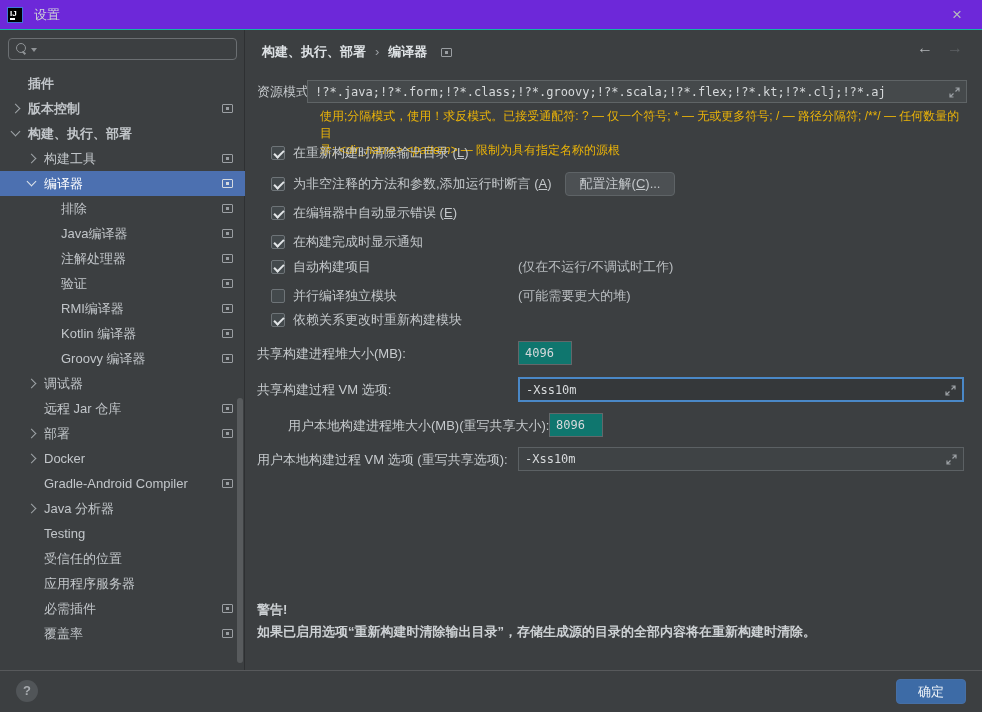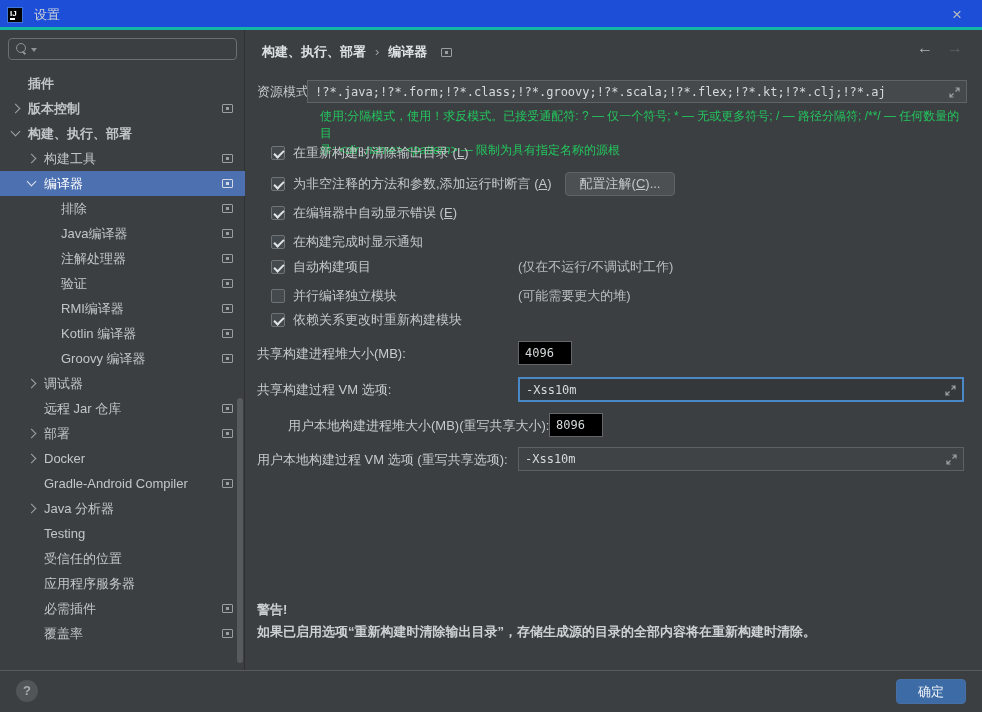--- a/index.html
+++ b/index.html
@@ -6,21 +6,21 @@
   html,body { width:982px; height:712px; }
   body {
     font-family:"Liberation Sans", sans-serif;
     font-size:13px; color:#c4c8cb; background:#3c3f41;
     position:relative; overflow:hidden;
   }
   u { text-decoration:underline; }
 
   
   .titlebar { position:absolute; left:0; top:0; width:982px; height:30px;
-    background:#1d4ed8; border-bottom:3px solid #14b8a6; }
+    background:#6d28d9; border-bottom:1px solid #14b8a6; }
   .app-logo { position:absolute; left:7px; top:7px; width:16px; height:16px;
     background:#000; border:1.5px solid #3f77d9; }
   .app-logo .ij { position:absolute; left:2px; top:1px; font-size:8px; font-weight:700;
     color:#fff; letter-spacing:0; font-family:"Liberation Sans",sans-serif; }
   .app-logo::after { content:""; position:absolute; left:2px; bottom:2px; width:5px; height:2px; background:#fff; }
   .win-title { position:absolute; left:34px; top:0; line-height:30px; color:#ced2d6; }
   .close-btn { position:absolute; right:12px; top:2px; width:26px; height:26px;
     text-align:center; line-height:26px; font-size:17px; color:#b7bbbe; cursor:default; }
 
   
@@ -68,37 +68,37 @@
 
   .res-label { position:absolute; left:11px; top:54px; line-height:16px; color:#c6cacd; }
   .res-field { position:absolute; left:61px; top:50px; width:660px; height:23px;
     background:#45494b; border:1px solid #5f6466; }
   .res-field input { position:absolute; left:0; top:0; width:100%; height:100%;
     background:transparent; border:none; outline:none; padding:0 24px 0 7px;
     font-family:"DejaVu Sans Mono", monospace; font-size:12px; color:#d6d9db; }
   .expand-ic { position:absolute; right:6px; top:50%; margin-top:-6px; width:11px; height:11px; }
 
   .res-help { position:absolute; left:74px; top:78px; width:648px;
-    font-size:12px; line-height:17px; color:#22c55e; }
+    font-size:12px; line-height:17px; color:#eab308; }
   .res-help i { font-style:italic; }
 
   .cb-row { position:absolute; left:25px; height:24px; display:flex; align-items:center; }
   .cbx { position:relative; width:14px; height:14px; background:#43494c;
     border:1px solid #6e7478; border-radius:2px; margin-right:8px; flex:none; }
   .cbx.checked::after { content:""; position:absolute; left:2px; top:3px; width:8px; height:4px;
     border-left:2px solid #e2e5e7; border-bottom:2px solid #e2e5e7; transform:rotate(-45deg); }
   .cb-label { color:#c4c8cb; white-space:nowrap; }
   .cb-hint { position:absolute; left:247px; color:#b9bdc0; white-space:nowrap; }
   .small-btn { margin-left:13px; height:24px; padding:0 14px; line-height:22px;
     background:#4c5053; border:1px solid #5e6366; border-radius:4px; color:#c4c8cb; white-space:nowrap; }
 
   .field-row { position:absolute; left:11px; width:712px; height:25px; }
   .field-label { position:absolute; left:0; top:0; line-height:25px; color:#c6cacd; white-space:nowrap; }
   .field-box { position:absolute; left:261px; top:0; height:24px;
-    background:#000000; border:1px solid #63676a; }
+    background:#0f766e; border:1px solid #63676a; }
   .field-box input { position:absolute; left:0; top:0; width:100%; height:100%;
     background:transparent; border:none; outline:none; padding:0 6px;
     font-family:"DejaVu Sans Mono", monospace; font-size:12px; color:#d6d9db; }
   .field-box.small { width:54px; }
   .field-box.wide  { width:446px; background:#3f4345; border-color:#5c6164; }
   .field-box.wide input { padding-right:24px; }
   .field-box.focused { background:#35383a; border:2px solid #4a88c7; height:25px; }
 
   .warning { position:absolute; left:11px; top:572px; font-weight:700; color:#cdd1d4; line-height:16px; }
   .warn-body { margin-top:6px; }

